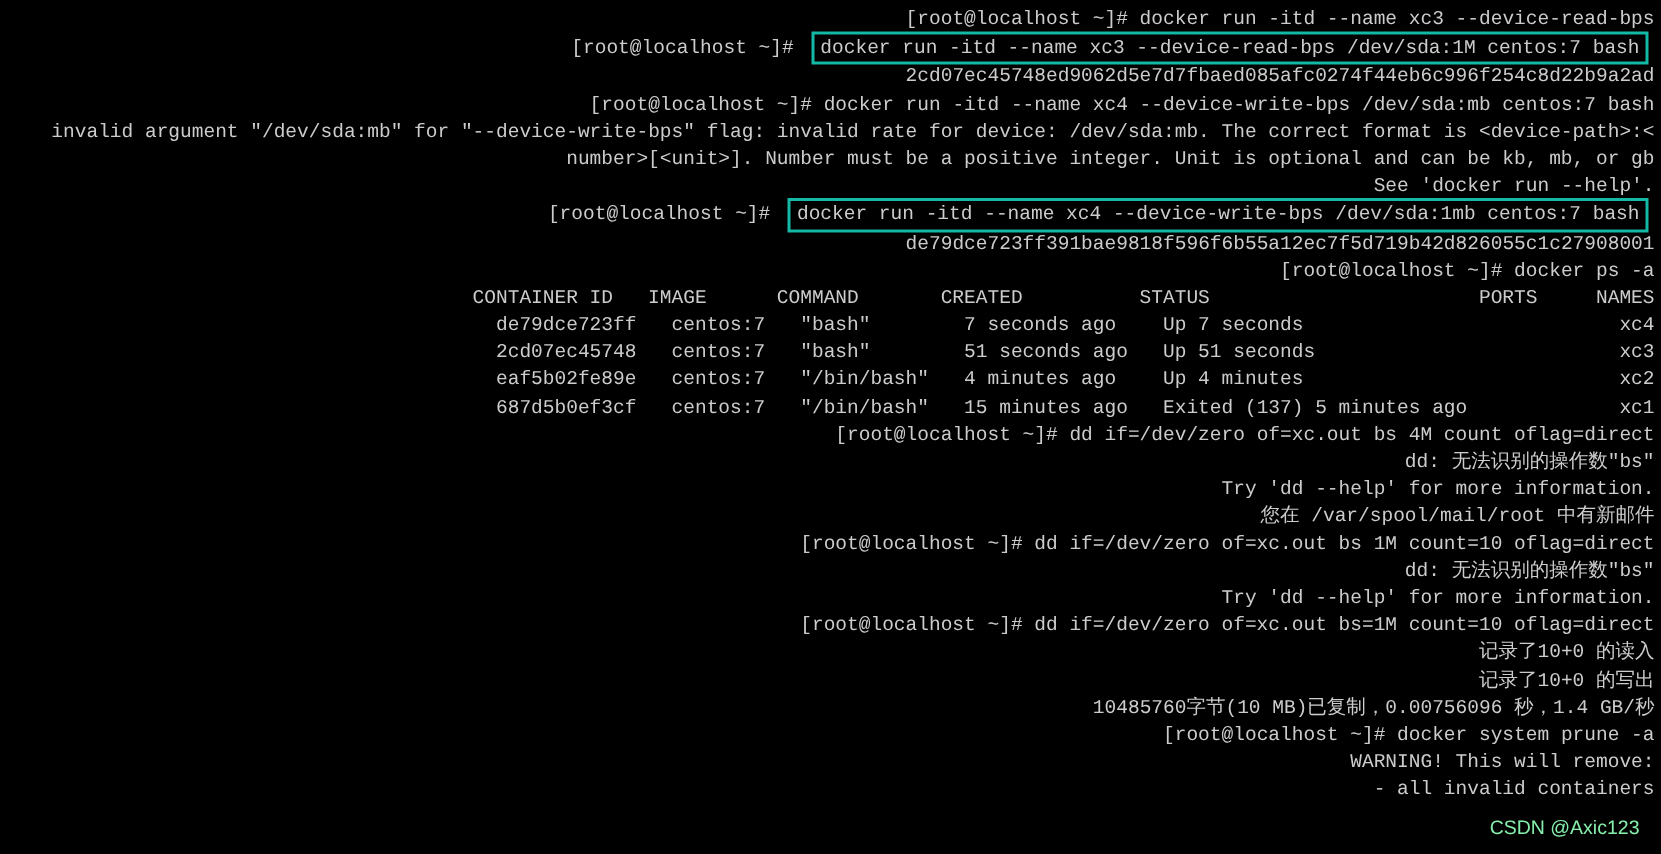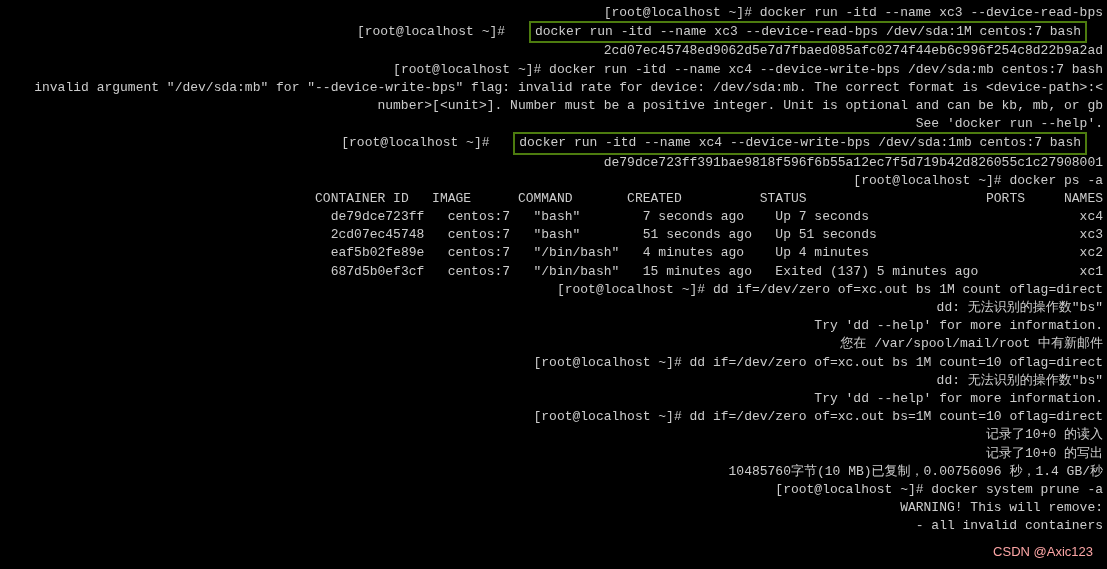--- a/index.html
+++ b/index.html
@@ -19,35 +19,35 @@
       height: 569px;
       overflow: hidden;
       position: relative;
     }
     .line {
       white-space: pre;
       display: block;
     }
     .highlight-red {
       display: inline-block;
-      border: 2px solid #4d7c0f;
+      border: 2px solid #14b8a6;
       padding: 0 4px;
-      margin: -1px 16px;
+      margin: -1px 4px;
     }
     .table-header {
       white-space: pre;
     }
     .table-row {
       white-space: pre;
     }
     .watermark {
       position: absolute;
       bottom: 8px;
       right: 14px;
-      color: #fca5a5;
+      color: #86efac;
       font-size: 13px;
       font-family: sans-serif;
     }
   </style>
 </head>
 <body>
 
 <div>
   <span class="line">[root@localhost ~]# docker run -itd --name xc3 --device-read-bps</span>
   <span class="line"><span>[root@localhost ~]# </span><span class="highlight-red">docker run -itd --name xc3 --device-read-bps /dev/sda:1M centos:7 bash</span></span>
@@ -57,21 +57,21 @@
   <span class="line">number&gt;[&lt;unit&gt;]. Number must be a positive integer. Unit is optional and can be kb, mb, or gb</span>
   <span class="line">See 'docker run --help'.</span>
   <span class="line"><span>[root@localhost ~]# </span><span class="highlight-red">docker run -itd --name xc4 --device-write-bps /dev/sda:1mb centos:7 bash</span></span>
   <span class="line">de79dce723ff391bae9818f596f6b55a12ec7f5d719b42d826055c1c27908001</span>
   <span class="line">[root@localhost ~]# docker ps -a</span>
   <span class="line table-header">CONTAINER ID   IMAGE      COMMAND       CREATED          STATUS                       PORTS     NAMES</span>
   <span class="line table-row">de79dce723ff   centos:7   "bash"        7 seconds ago    Up 7 seconds                           xc4</span>
   <span class="line table-row">2cd07ec45748   centos:7   "bash"        51 seconds ago   Up 51 seconds                          xc3</span>
   <span class="line table-row">eaf5b02fe89e   centos:7   "/bin/bash"   4 minutes ago    Up 4 minutes                           xc2</span>
   <span class="line table-row">687d5b0ef3cf   centos:7   "/bin/bash"   15 minutes ago   Exited (137) 5 minutes ago             xc1</span>
-  <span class="line">[root@localhost ~]# dd if=/dev/zero of=xc.out bs 1M count oflag=direct</span>
+  <span class="line">[root@localhost ~]# dd if=/dev/zero of=xc.out bs 4M count oflag=direct</span>
   <span class="line">dd: 无法识别的操作数"bs"</span>
   <span class="line">Try 'dd --help' for more information.</span>
   <span class="line">您在 /var/spool/mail/root 中有新邮件</span>
   <span class="line">[root@localhost ~]# dd if=/dev/zero of=xc.out bs 1M count=10 oflag=direct</span>
   <span class="line">dd: 无法识别的操作数"bs"</span>
   <span class="line">Try 'dd --help' for more information.</span>
   <span class="line">[root@localhost ~]# dd if=/dev/zero of=xc.out bs=1M count=10 oflag=direct</span>
   <span class="line">记录了10+0 的读入</span>
   <span class="line">记录了10+0 的写出</span>
   <span class="line">10485760字节(10 MB)已复制，0.00756096 秒，1.4 GB/秒</span>

